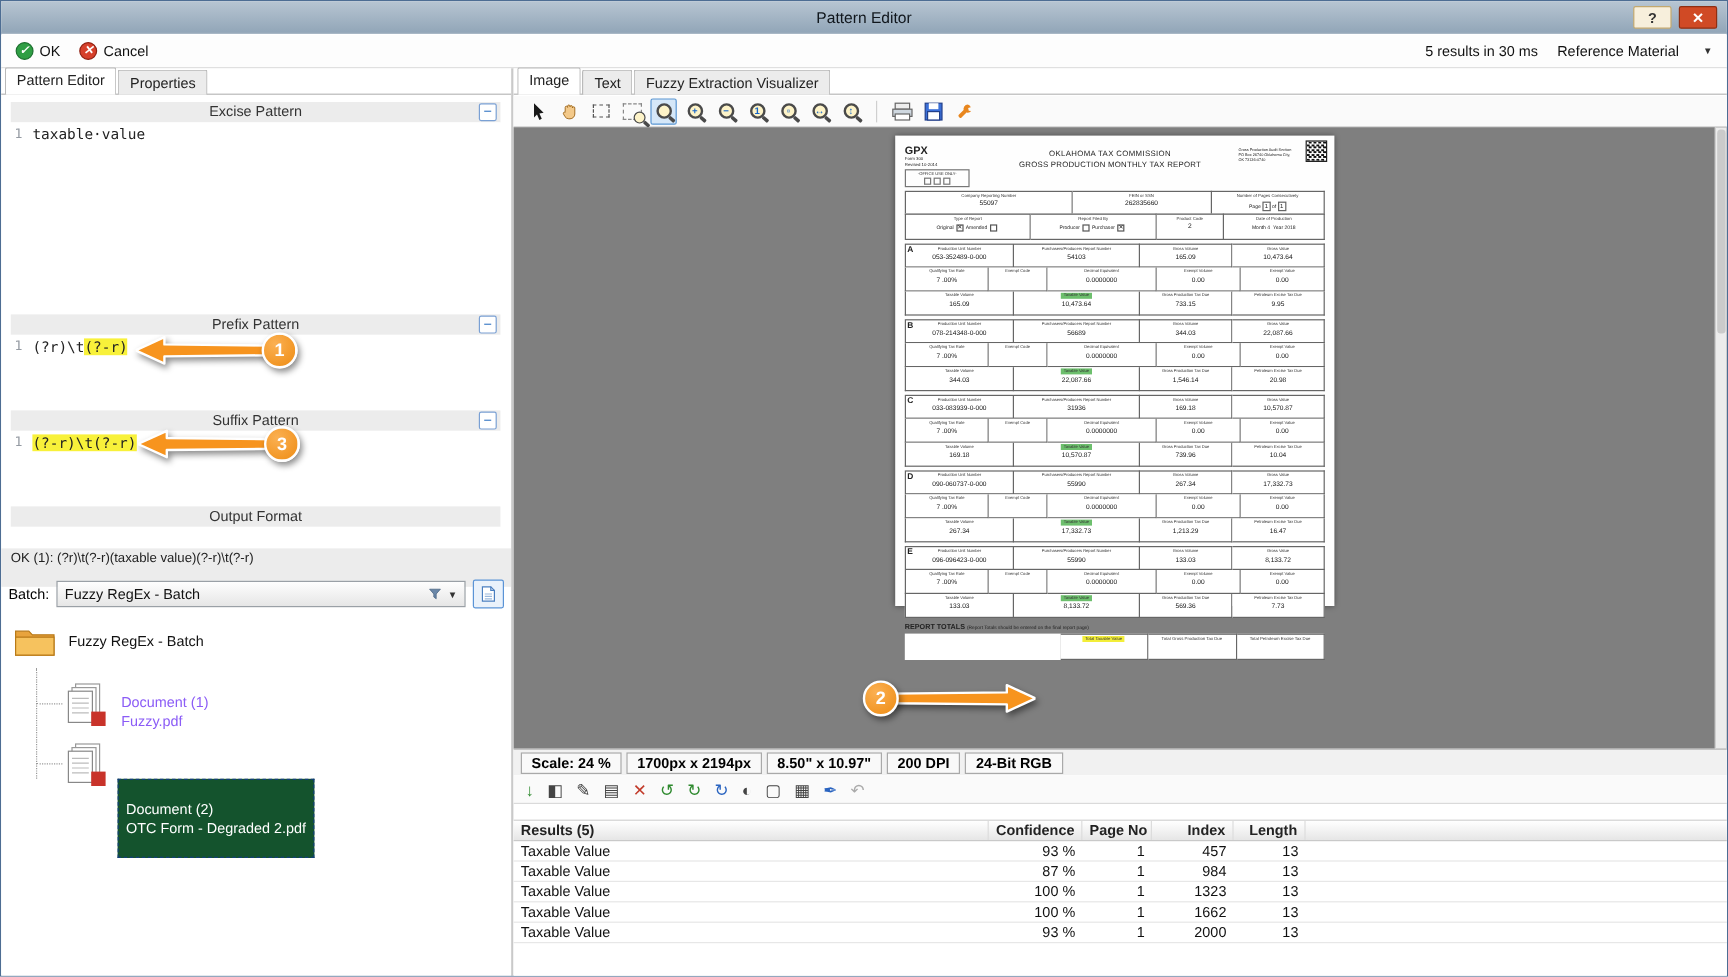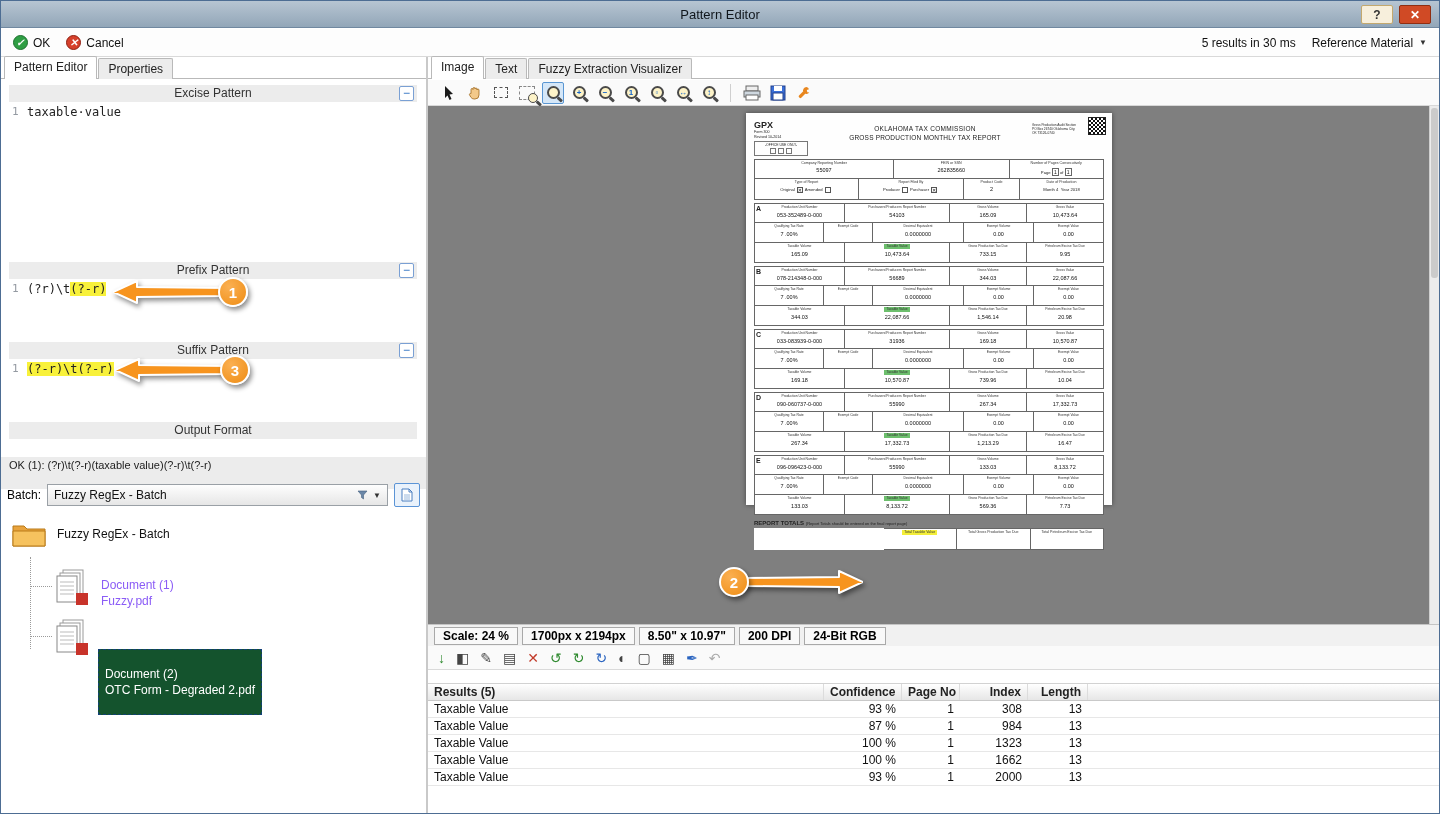--- a/index.html
+++ b/index.html
@@ -19,21 +19,21 @@
 
 .cmdbar {position:absolute; left:0; top:28px; right:0; height:28px; background:#fdfdfd;
   border-bottom:1px solid #d9d9d9; display:flex; align-items:center; padding:0 12px; gap:16px;
   font-size:12px; color:#111;}
 .cmd {display:flex; align-items:center; gap:5px; cursor:default;}
 .cico {display:inline-block; width:15px; height:15px; border-radius:50%; color:#fff;
   font-size:10px; line-height:14px; text-align:center; font-weight:bold;}
 .cico.ok {background:#2f9e44; border:1px solid #1e7030;}
 .cico.cancel {background:#d6402b; border:1px solid #8f2012;}
 .spacer {flex:1;}
-.refmat {display:flex; align-items:center; gap:6px; cursor:default;}
+.refmat {display:flex; align-items:center; gap:20px; cursor:default;}
 .caret {font-size:8px; color:#333; font-style:normal;}
 
 
 .left-panel {position:absolute; left:0; top:56px; width:425px; bottom:0; background:#fff;}
 .splitter {position:absolute; left:425px; top:56px; width:2px; bottom:0; background:#c9c9c9;}
 .right-panel {position:absolute; left:427px; top:56px; right:0; bottom:0; background:#fff;}
 
 .tabstrip {position:absolute; left:0; top:0; right:0; height:22px; border-bottom:1px solid #b9b9b9;
   padding-left:3px; display:flex; align-items:flex-end;}
 .tab {font-size:12px; color:#222; padding:3px 9px; border:1px solid #b9b9b9; border-bottom:none;
@@ -827,21 +827,21 @@
         <span class="rc conf">Confidence</span>
         <span class="rc page">Page No</span>
         <span class="rc idx">Index</span>
         <span class="rc len">Length</span>
         <span class="rc fill"></span>
       </div>
       <div class="rrow">
         <span class="rc name">Taxable Value</span>
         <span class="rc conf">93 %</span>
         <span class="rc page">1</span>
-        <span class="rc idx">308</span>
+        <span class="rc idx">457</span>
         <span class="rc len">13</span>
         <span class="rc fill"></span>
       </div>
         <div class="rrow">
         <span class="rc name">Taxable Value</span>
         <span class="rc conf">87 %</span>
         <span class="rc page">1</span>
         <span class="rc idx">984</span>
         <span class="rc len">13</span>
         <span class="rc fill"></span>

